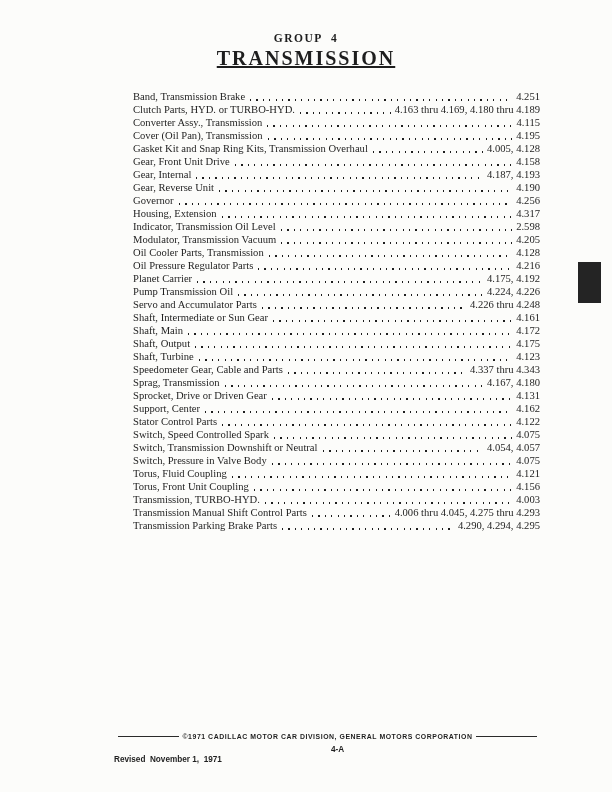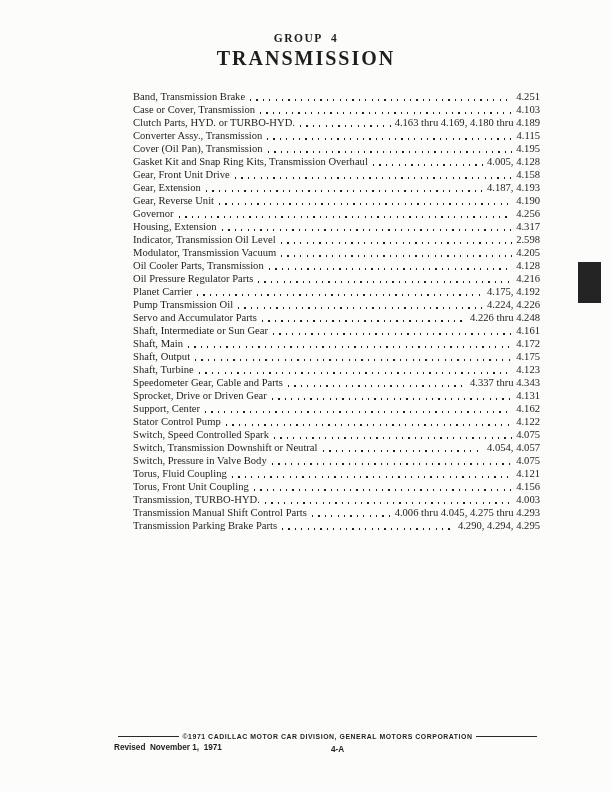--- a/index.html
+++ b/index.html
@@ -16,21 +16,21 @@
   }
   .page { position: relative; width: 612px; height: 558px; }
 
   .header { text-align: center; padding-top: 32px; }
   .group-label {
     font-size: 11.5px; font-weight: bold;
     letter-spacing: 1.5px; white-space: pre;
   }
   .doc-title {
     font-size: 20px; font-weight: bold;
-    letter-spacing: 2px; margin-top: 3px;
+    letter-spacing: 2px; margin-top: 3px; text-decoration: underline;
   }
 
   .toc {
     position: absolute;
     left: 133px; top: 90px; width: 407px;
   }
   .toc-row {
     display: flex; align-items: baseline;
     font-size: 10.6px; line-height: 13px;
     white-space: nowrap;
@@ -61,21 +61,21 @@
     position: absolute; left: 118px; top: 3px; width: 419px;
     display: flex; align-items: center;
   }
   .rule { flex: 1 1 auto; height: 1.6px; background: #2a2a2a; }
   .copyright-text {
     flex: 0 0 auto; padding: 0 3px;
     font-size: 6.9px; font-weight: bold;
     letter-spacing: 0.55px; white-space: pre;
   }
   .revised-text {
-    position: absolute; left: 114px; top: 13px;
+    position: absolute; left: 114px; top: 25px;
     font-size: 8.2px; font-weight: bold; white-space: pre;
   }
   .page-number {
     position: absolute; left: 331px; top: 15px;
     font-size: 8.2px; font-weight: bold;
   }
 </style>
 </head>
 <body>
 
@@ -86,25 +86,20 @@
     <div class="doc-title">TRANSMISSION</div>
   </div>
 
   <div class="toc">
     <div class="toc-row">
       <span class="toc-label">Band, Transmission Brake</span>
       <span class="toc-dots"></span>
       <span class="toc-pages">4.251</span>
     </div>
 
-    <div class="toc-row">
-      <span class="toc-label">Case or Cover, Transmission</span>
-      <span class="toc-dots"></span>
-      <span class="toc-pages">4.103</span>
-    </div>
 
     <div class="toc-row">
       <span class="toc-label">Clutch Parts, HYD. or TURBO-HYD.</span>
       <span class="toc-dots"></span>
       <span class="toc-pages">4.163 thru 4.169, 4.180 thru 4.189</span>
     </div>
 
 
     <div class="toc-row">
       <span class="toc-label">Converter Assy., Transmission</span>
@@ -124,21 +119,21 @@
       <span class="toc-pages">4.005, 4.128</span>
     </div>
 
     <div class="toc-row">
       <span class="toc-label">Gear, Front Unit Drive</span>
       <span class="toc-dots"></span>
       <span class="toc-pages">4.158</span>
     </div>
 
     <div class="toc-row">
-      <span class="toc-label">Gear, Extension</span>
+      <span class="toc-label">Gear, Internal</span>
       <span class="toc-dots"></span>
       <span class="toc-pages">4.187, 4.193</span>
     </div>
 
     <div class="toc-row">
       <span class="toc-label">Gear, Reverse Unit</span>
       <span class="toc-dots"></span>
       <span class="toc-pages">4.190</span>
     </div>
 
@@ -220,35 +215,40 @@
       <span class="toc-dots"></span>
       <span class="toc-pages">4.123</span>
     </div>
 
     <div class="toc-row">
       <span class="toc-label">Speedometer Gear, Cable and Parts</span>
       <span class="toc-dots"></span>
       <span class="toc-pages">4.337 thru 4.343</span>
     </div>
 
+    <div class="toc-row">
+      <span class="toc-label">Sprag, Transmission</span>
+      <span class="toc-dots"></span>
+      <span class="toc-pages">4.167, 4.180</span>
+    </div>
 
     <div class="toc-row">
       <span class="toc-label">Sprocket, Drive or Driven Gear</span>
       <span class="toc-dots"></span>
       <span class="toc-pages">4.131</span>
     </div>
 
     <div class="toc-row">
       <span class="toc-label">Support, Center</span>
       <span class="toc-dots"></span>
       <span class="toc-pages">4.162</span>
     </div>
 
     <div class="toc-row">
-      <span class="toc-label">Stator Control Pump</span>
+      <span class="toc-label">Stator Control Parts</span>
       <span class="toc-dots"></span>
       <span class="toc-pages">4.122</span>
     </div>
 
     <div class="toc-row">
       <span class="toc-label">Switch, Speed Controlled Spark</span>
       <span class="toc-dots"></span>
       <span class="toc-pages">4.075</span>
     </div>
 

